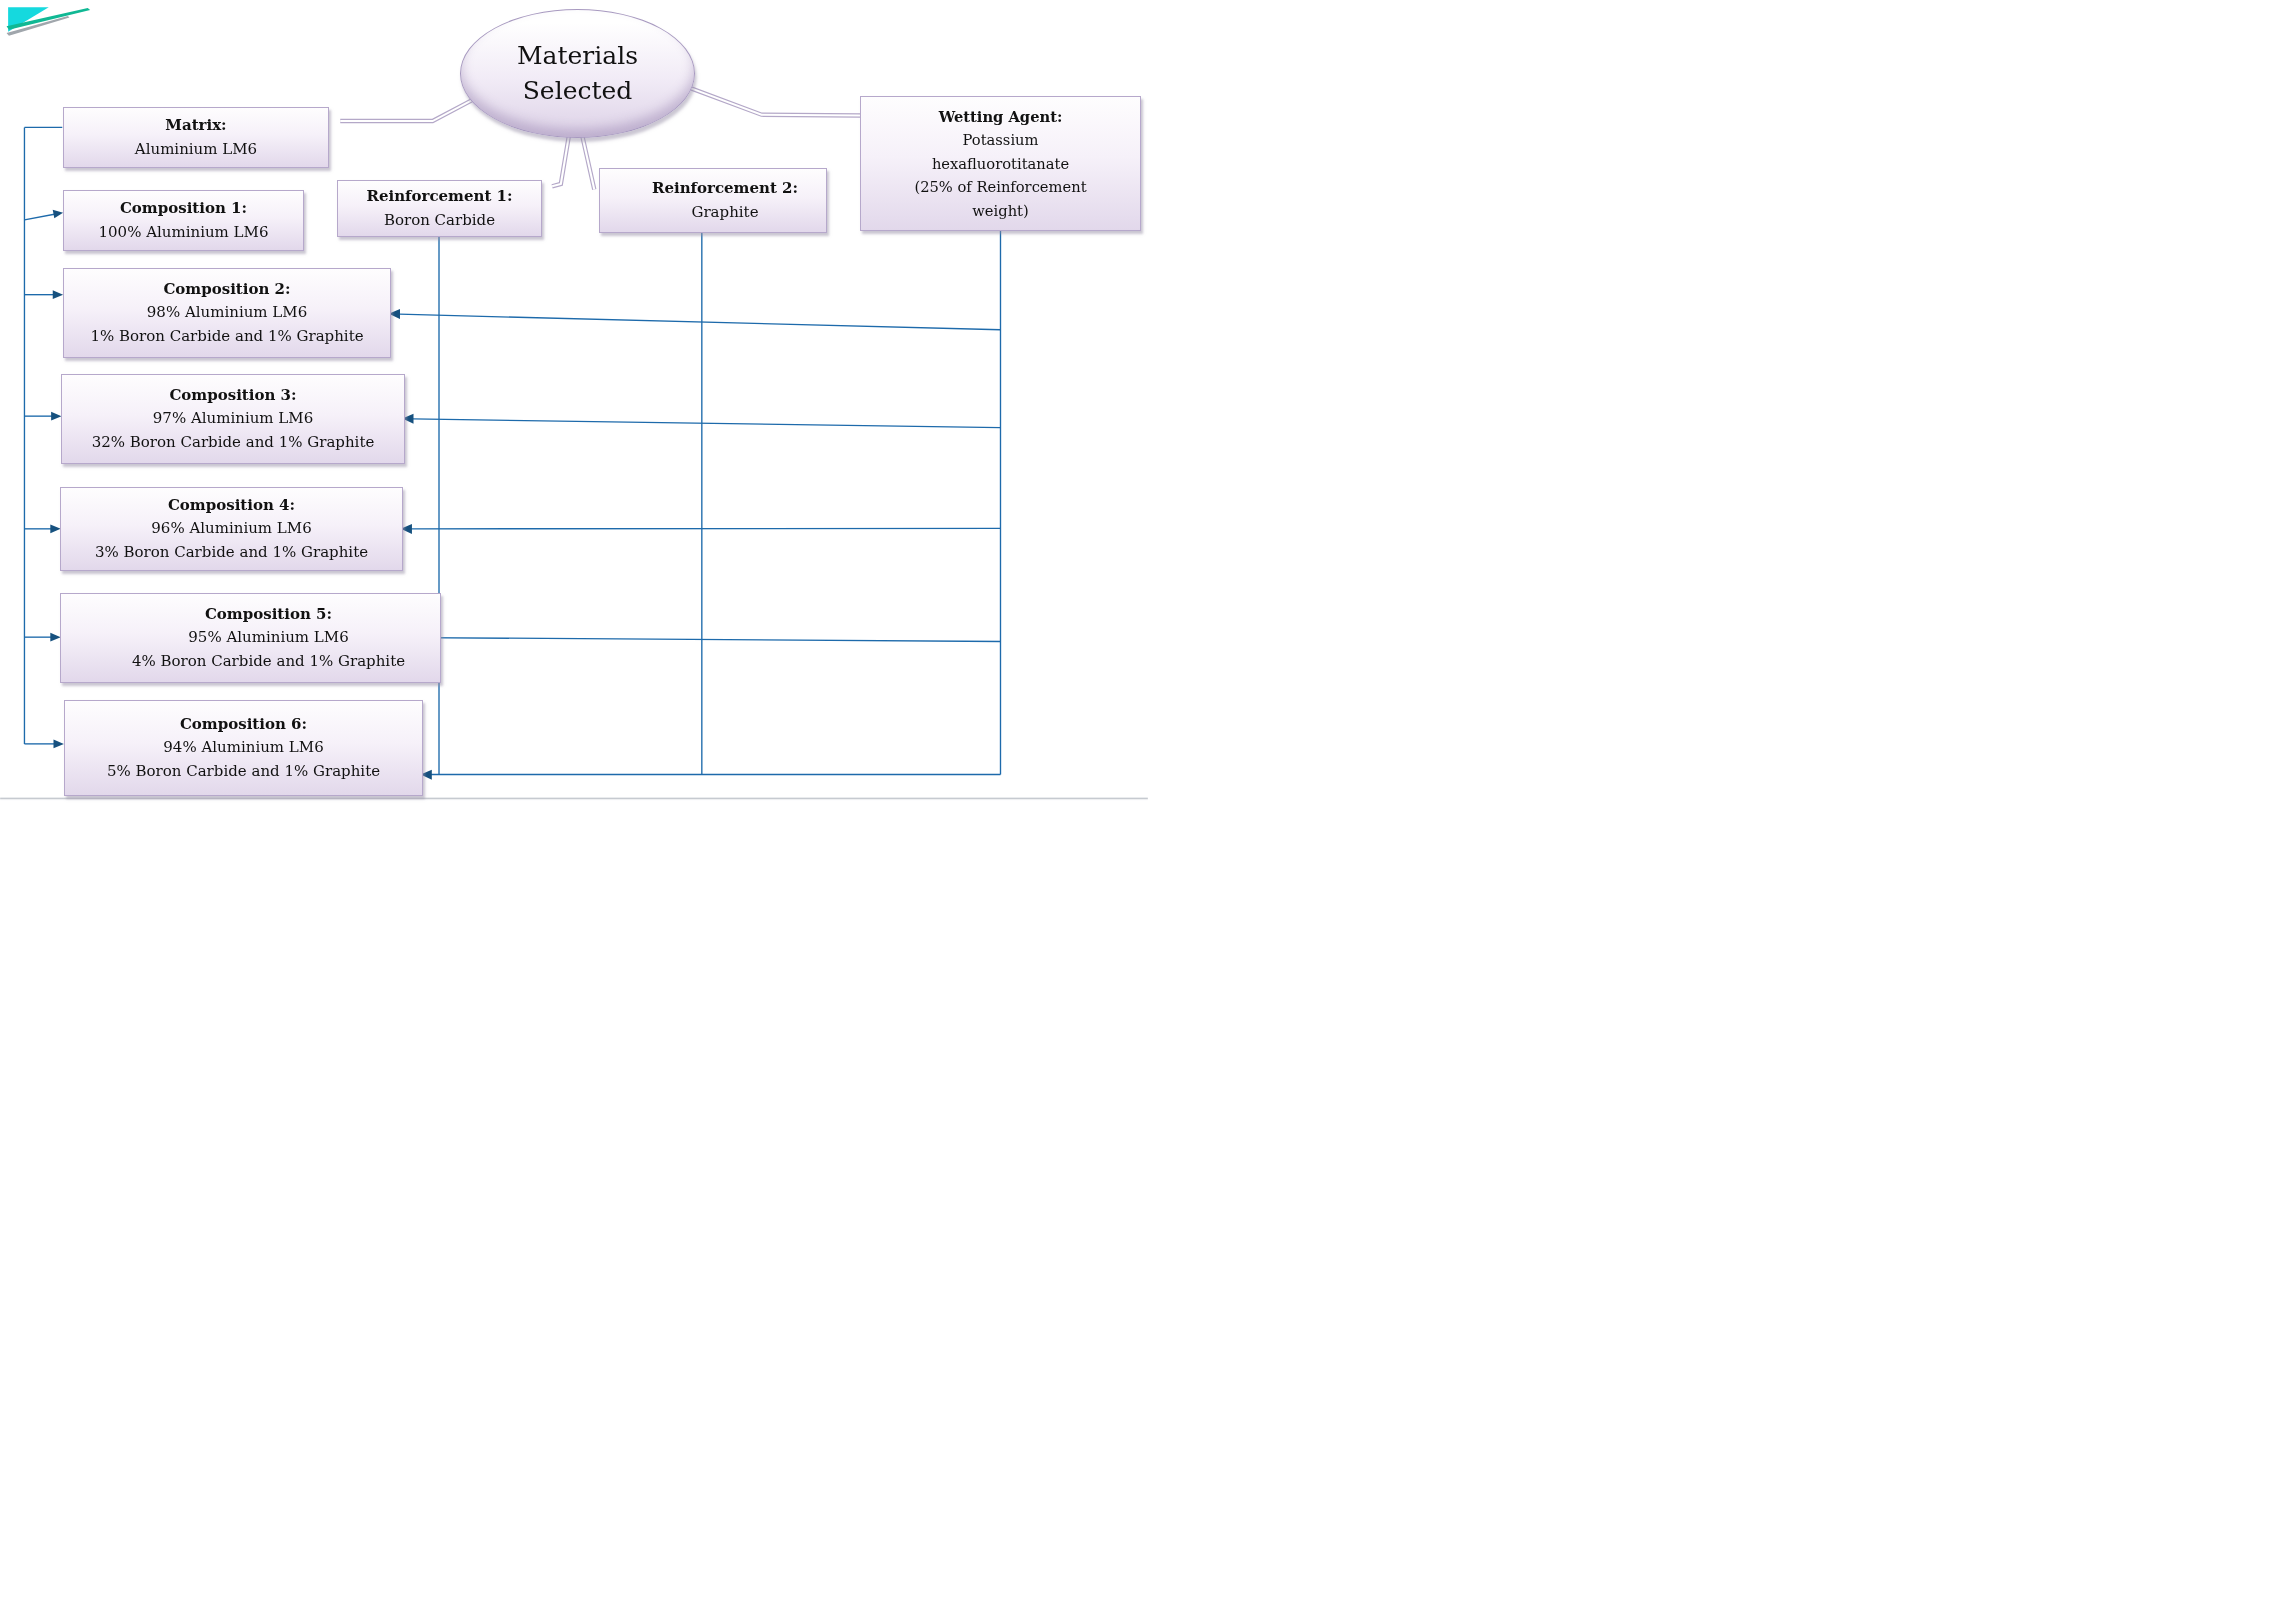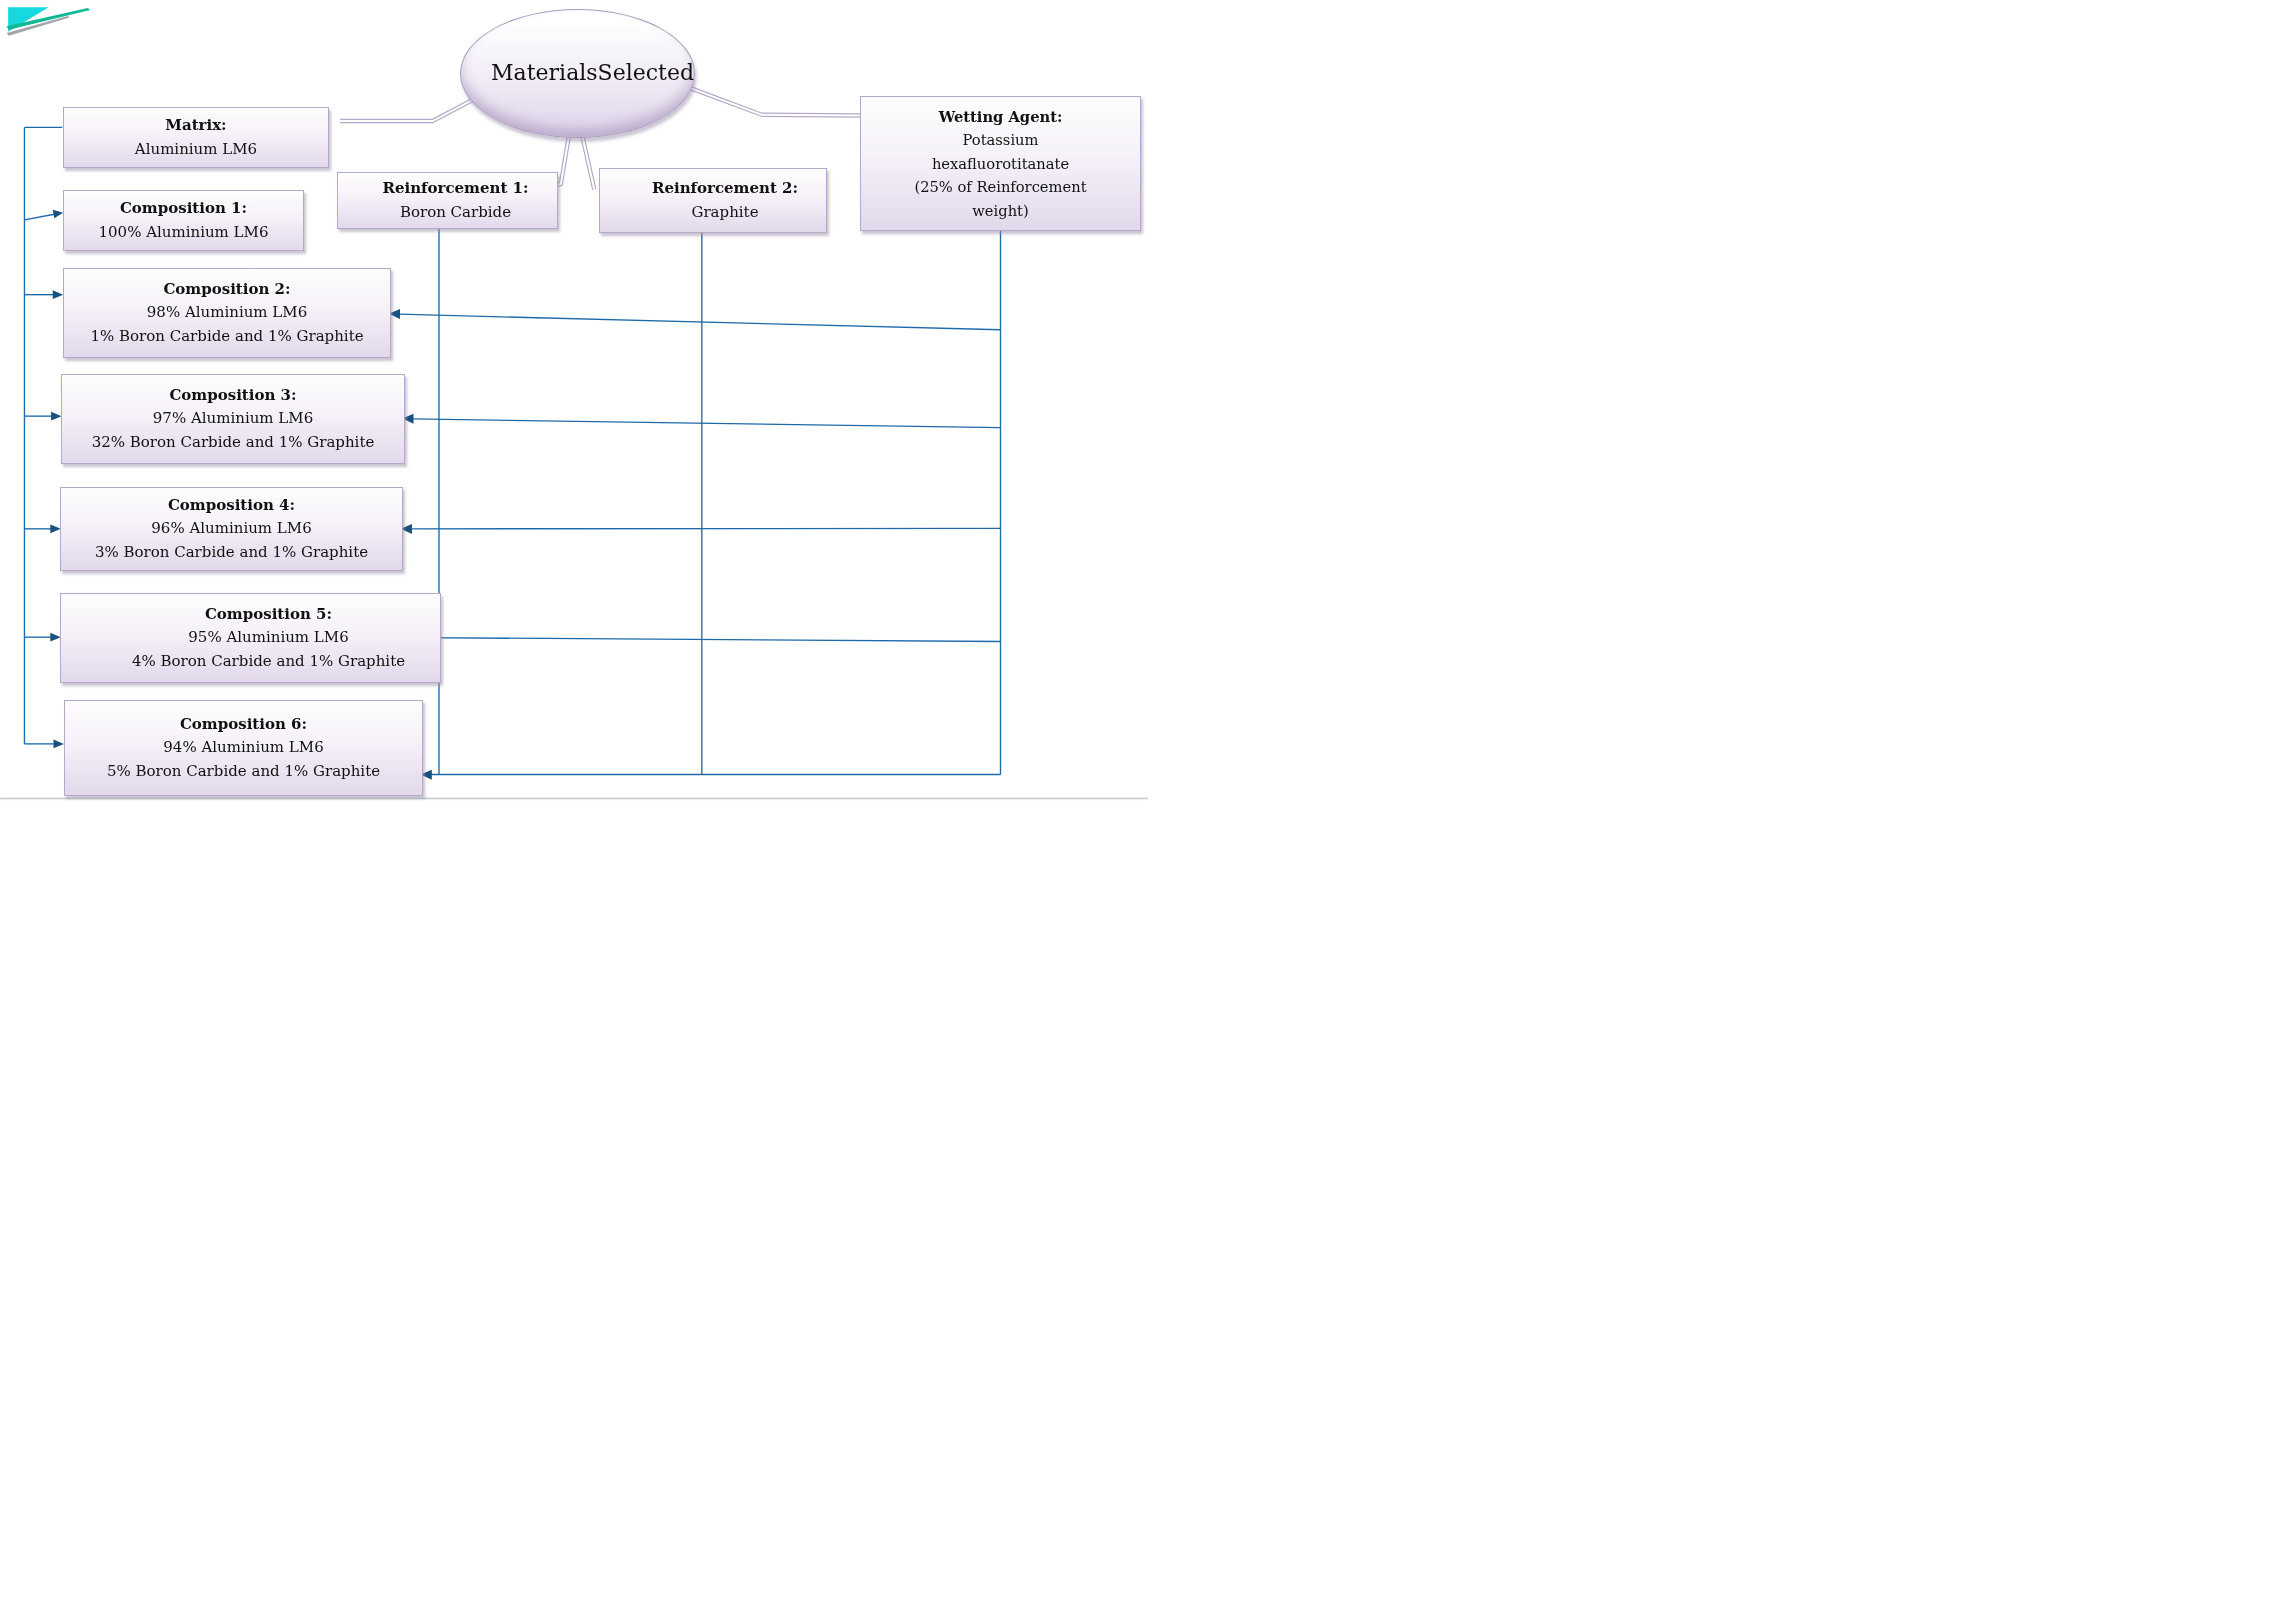--- a/index.html
+++ b/index.html
@@ -7,36 +7,36 @@
        font-family:"DejaVu Serif","Liberation Serif",serif;color:#111;}
   .canvas{position:relative;width:1148px;height:806px;background:#ffffff;}
   .wires{position:absolute;left:0;top:0;z-index:0;}
   .node{position:absolute;z-index:1;display:flex;flex-direction:column;
         align-items:center;justify-content:center;text-align:center;
         background:linear-gradient(180deg,#FEFDFE 0%,#F6F1F9 45%,#E2D8EB 100%);
         border:1.2px solid #B6A8CB;
         box-shadow:2.4px 3.2px 2.4px rgba(150,142,165,0.5);
         line-height:1.55;font-size:15px;}
   .node .node-title{font-weight:bold;}
-  .ellipse-node{position:absolute;z-index:1;display:flex;flex-direction:row;
-        align-items:center;justify-content:flex-end;text-align:center;
+  .ellipse-node{position:absolute;z-index:1;display:flex;flex-direction:column;
+        align-items:center;justify-content:center;text-align:center;
         left:460px;top:8.8px;width:233px;height:127px;border-radius:50%;
         background:linear-gradient(180deg,#FFFFFF 10%,#F1EBF6 55%,#DDD2E7 100%);
         border:1.6px solid #A89AC0;
         box-shadow:inset 0 -8px 11px rgba(150,130,175,0.45),1.6px 4px 3.2px rgba(150,142,165,0.5);
-        font-size:22px;line-height:1.4;}
+        font-size:25px;line-height:1.4;}
   
   .matrix   {left:63px; top:107px;width:264px;height:59px;text-align:right;}
   .comp1    {left:63px; top:190px;width:239px;height:59px;}
   .comp2    {left:63px; top:268px;width:326px;height:88px;}
   .comp3    {left:61px; top:374px;width:342px;height:88px;}
   .comp4    {left:60px; top:487px;width:341px;height:82px;}
   .comp5    {left:60px; top:593px;width:343px;height:88px;padding-left:36px;}
   .comp6    {left:64px; top:700px;width:357px;height:94px;}
-  .reinf1   {left:337px;top:172px;width:203px;height:55px;padding-left:16px;}
+  .reinf1   {left:337px;top:180px;width:203px;height:55px;}
   .reinf2   {left:599px;top:168px;width:202px;height:63px;padding-left:24px;}
   .wetting  {left:860px;top:96px;width:279px;height:133px;font-size:14.7px;line-height:1.6;}
 </style>
 </head>
 <body>
 
 <div class="canvas">
 
   <svg class="wires" width="1148" height="806" viewBox="0 0 1441 1012">
 

